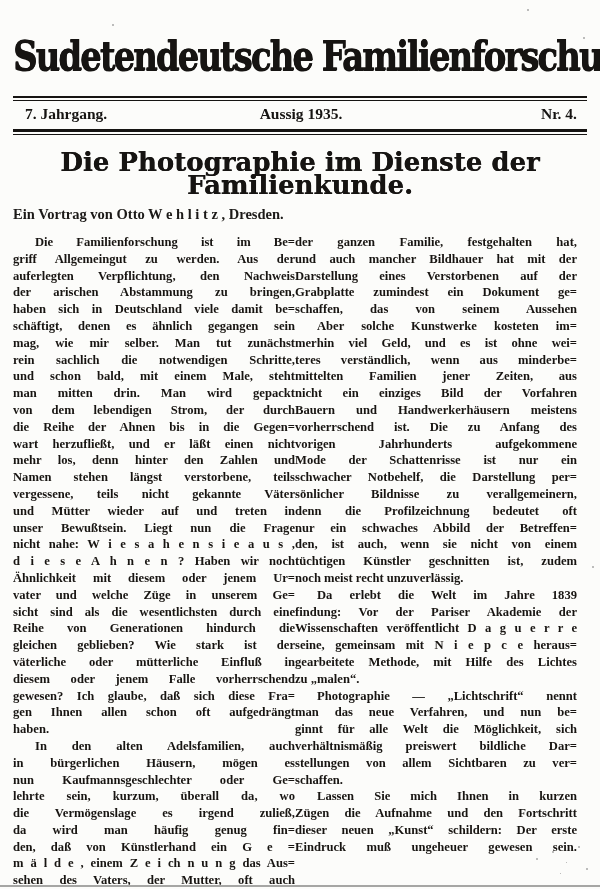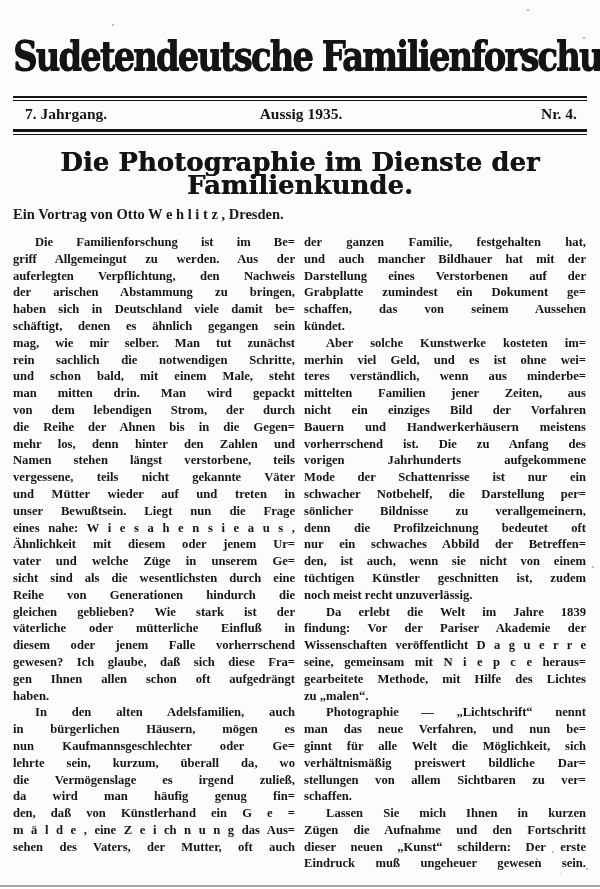--- a/index.html
+++ b/index.html
@@ -62,21 +62,21 @@
     text-shadow:0.3px 0 0 currentColor;
   }
   .byline{
     margin-top:9px;height:19px;
     text-align:left;
     font-size:14.5px;font-weight:bold;
     color:#1c1a18;
   }
   
   .columns{
-    display:flex;gap:9px;
+    display:flex;
     margin-top:9px;
   }
   .col{
     width:282px;overflow:hidden;
   }
   .bl{
     font-family:"Liberation Serif", serif;
     font-weight:bold;
     font-size:12.6px;
     height:16.8px;line-height:16.8px;
@@ -131,53 +131,54 @@
         <div class="bl">auferlegten Verpflichtung, den Nachweis</div>
         <div class="bl">der arischen Abstammung zu bringen,</div>
         <div class="bl">haben sich in Deutschland viele damit be=</div>
         <div class="bl">schäftigt, denen es ähnlich gegangen sein</div>
         <div class="bl">mag, wie mir selber.  Man tut zunächst</div>
         <div class="bl">rein sachlich die notwendigen Schritte,</div>
         <div class="bl">und schon bald, mit einem Male, steht</div>
         <div class="bl">man mitten drin.  Man wird gepackt</div>
         <div class="bl">von dem lebendigen Strom, der durch</div>
         <div class="bl">die Reihe der Ahnen bis in die Gegen=</div>
+        <div class="bl">wart herzufließt, und er läßt einen nicht</div>
         <div class="bl">mehr los, denn hinter den Zahlen und</div>
         <div class="bl">Namen stehen längst verstorbene, teils</div>
         <div class="bl">vergessene, teils nicht gekannte Väter</div>
         <div class="bl">und Mütter wieder auf und treten in</div>
         <div class="bl">unser Bewußtsein.  Liegt nun die Frage</div>
-        <div class="bl">eines nahe: W i e  s a h e n  s i e  a u s ,</div>
+        <div class="bl">nicht nahe: W i e  s a h e n  s i e  a u s ,</div>
+        <div class="bl">d i e s e  A h n e n ?   Haben wir noch</div>
         <div class="bl">Ähnlichkeit mit diesem oder jenem Ur=</div>
         <div class="bl">vater und welche Züge in unserem Ge=</div>
         <div class="bl">sicht sind als die wesentlichsten durch eine</div>
         <div class="bl">Reihe von Generationen hindurch die</div>
         <div class="bl">gleichen geblieben?  Wie stark ist der</div>
         <div class="bl">väterliche oder mütterliche Einfluß in</div>
         <div class="bl">diesem oder jenem Falle vorherrschend</div>
         <div class="bl">gewesen? Ich glaube, daß sich diese Fra=</div>
         <div class="bl">gen Ihnen allen schon oft aufgedrängt</div>
         <div class="bl end">haben.</div>
         <div class="bl ind">In den alten Adelsfamilien, auch</div>
         <div class="bl">in bürgerlichen Häusern, mögen es</div>
         <div class="bl">nun Kaufmannsgeschlechter oder Ge=</div>
         <div class="bl">lehrte sein, kurzum, überall da, wo</div>
         <div class="bl">die Vermögenslage es irgend zuließ,</div>
         <div class="bl">da wird man häufig genug fin=</div>
         <div class="bl">den, daß von Künstlerhand ein G e =</div>
-        <div class="bl">m ä l d e , eine Z e i ch n u n g das Aus=</div>
+        <div class="bl">m ä l d e , einem Z e i ch n u n g das Aus=</div>
         <div class="bl">sehen des Vaters, der Mutter, oft auch</div>
       </div>
     <div class="col" id="col-right">
         <div class="bl">der ganzen Familie, festgehalten hat,</div>
         <div class="bl">und auch mancher Bildhauer hat mit der</div>
         <div class="bl">Darstellung eines Verstorbenen auf der</div>
         <div class="bl">Grabplatte zumindest ein Dokument ge=</div>
         <div class="bl">schaffen, das von seinem Aussehen</div>
-        <div class="bl end">kündet.</div>
         <div class="bl ind">Aber solche Kunstwerke kosteten im=</div>
         <div class="bl">merhin viel Geld, und es ist ohne wei=</div>
         <div class="bl">teres verständlich, wenn aus minderbe=</div>
         <div class="bl">mittelten Familien jener Zeiten, aus</div>
         <div class="bl">nicht ein einziges Bild der Vorfahren</div>
         <div class="bl">Bauern und Handwerkerhäusern meistens</div>
         <div class="bl">vorherrschend ist.  Die zu Anfang des</div>
         <div class="bl">vorigen Jahrhunderts aufgekommene</div>
         <div class="bl">Mode der Schattenrisse ist nur ein</div>
         <div class="bl">schwacher Notbehelf, die Darstellung per=</div>

